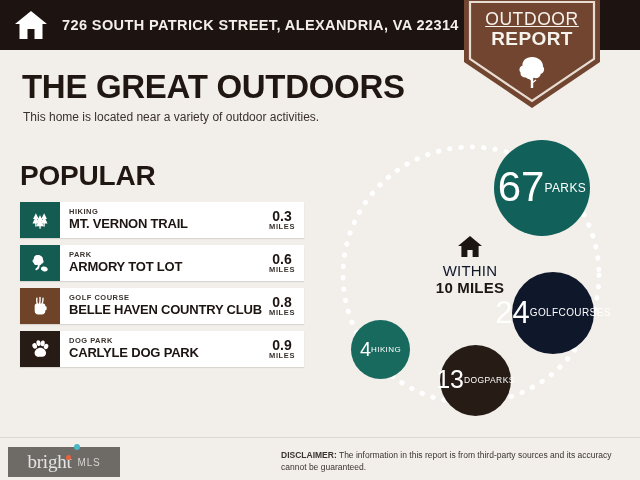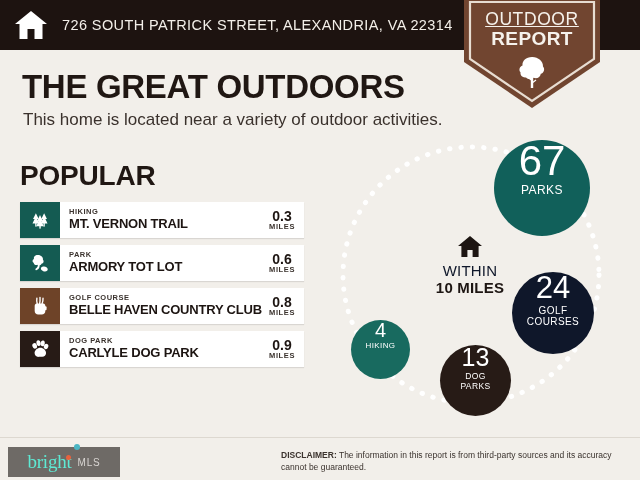--- a/index.html
+++ b/index.html
@@ -29,21 +29,21 @@
   }
   #header-bar .house-mark {
     width: 34px; height: 30px;
     flex: 0 0 auto;
     margin-right: 14px;
   }
   #header-address {
     font-size: 14.5px;
     letter-spacing: 0.4px;
     color: #f3efe9;
-    font-weight: 400;
+    font-weight: 700;
     white-space: nowrap;
   }
 
   
   #report-badge {
     position: absolute;
     left: 464px; top: 0;
     width: 136px; height: 108px;
   }
   #report-badge svg { display:block; }
@@ -81,21 +81,21 @@
     left: 22px; top: 68px;
     font-size: 33px;
     font-weight: 700;
     letter-spacing: -0.3px;
     color: #201713;
     margin: 0;
   }
   #subhead {
     position: absolute;
     left: 23px; top: 110px;
-    font-size: 17px;
+    font-size: 12px;
     color: #3a312c;
     margin: 0;
   }
 
   
   #popular-title {
     position: absolute;
     left: 20px; top: 160px;
     font-size: 28px;
     font-weight: 700;
@@ -177,22 +177,23 @@
   }
   #dotted-path {
     position: absolute;
     left: 0; top: 0;
     width: 300px; height: 300px;
   }
   .stat-bubble {
     position: absolute;
     border-radius: 50%;
     display: flex;
-    flex-direction: column;
+    flex-direction: row;
     align-items: center;
+    justify-content: center;
     color: #ffffff;
     text-align: center;
     line-height: 1.0;
   }
   .stat-num {
     font-weight: 400;
     display: block;
   }
   .stat-label {
     font-weight: 400;
@@ -259,21 +260,21 @@
     left: 8px; top: 447px;
     width: 112px; height: 30px;
     background: #6e6a66;
     display: flex;
     align-items: center;
     justify-content: center;
   }
   #bright-logo .bl-word {
     font-family: "Liberation Serif", serif;
     font-size: 19px;
-    color: #5eead4;
+    color: #e5e5e5;
     letter-spacing: -0.2px;
   }
   #bright-logo .bl-dot {
     width: 5px; height: 5px;
     border-radius: 50%;
     background: #e8613c;
     margin-left: -6px;
     margin-top: -9px;
   }
   #bright-logo .bl-mls {

